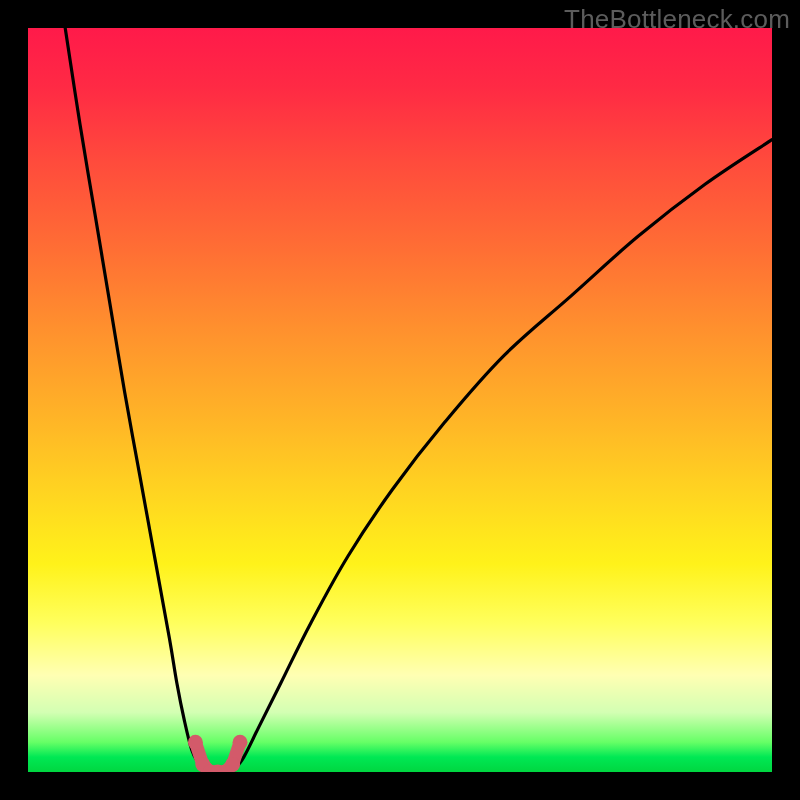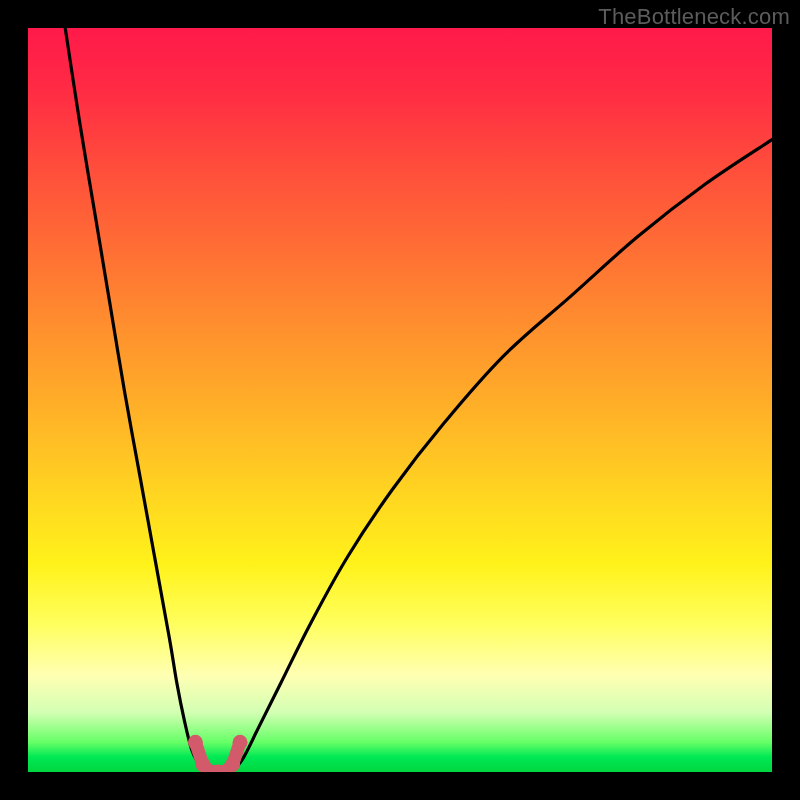--- a/index.html
+++ b/index.html
@@ -9,21 +9,21 @@
     position: absolute;
     left: 0; top: 0;
     width: 800px; height: 800px;
     background: #000;
   }
   .watermark {
     position: absolute;
     top: 4px;
     right: 10px;
     font-family: Arial, Helvetica, sans-serif;
-    font-size: 22px;
+    font-size: 26px;
     font-weight: 500;
     color: #5c5c5c;
     letter-spacing: 0.2px;
     z-index: 10;
   }
   .plot-area {
     position: absolute;
     left: 28px;
     top: 28px;
     width: 744px;

